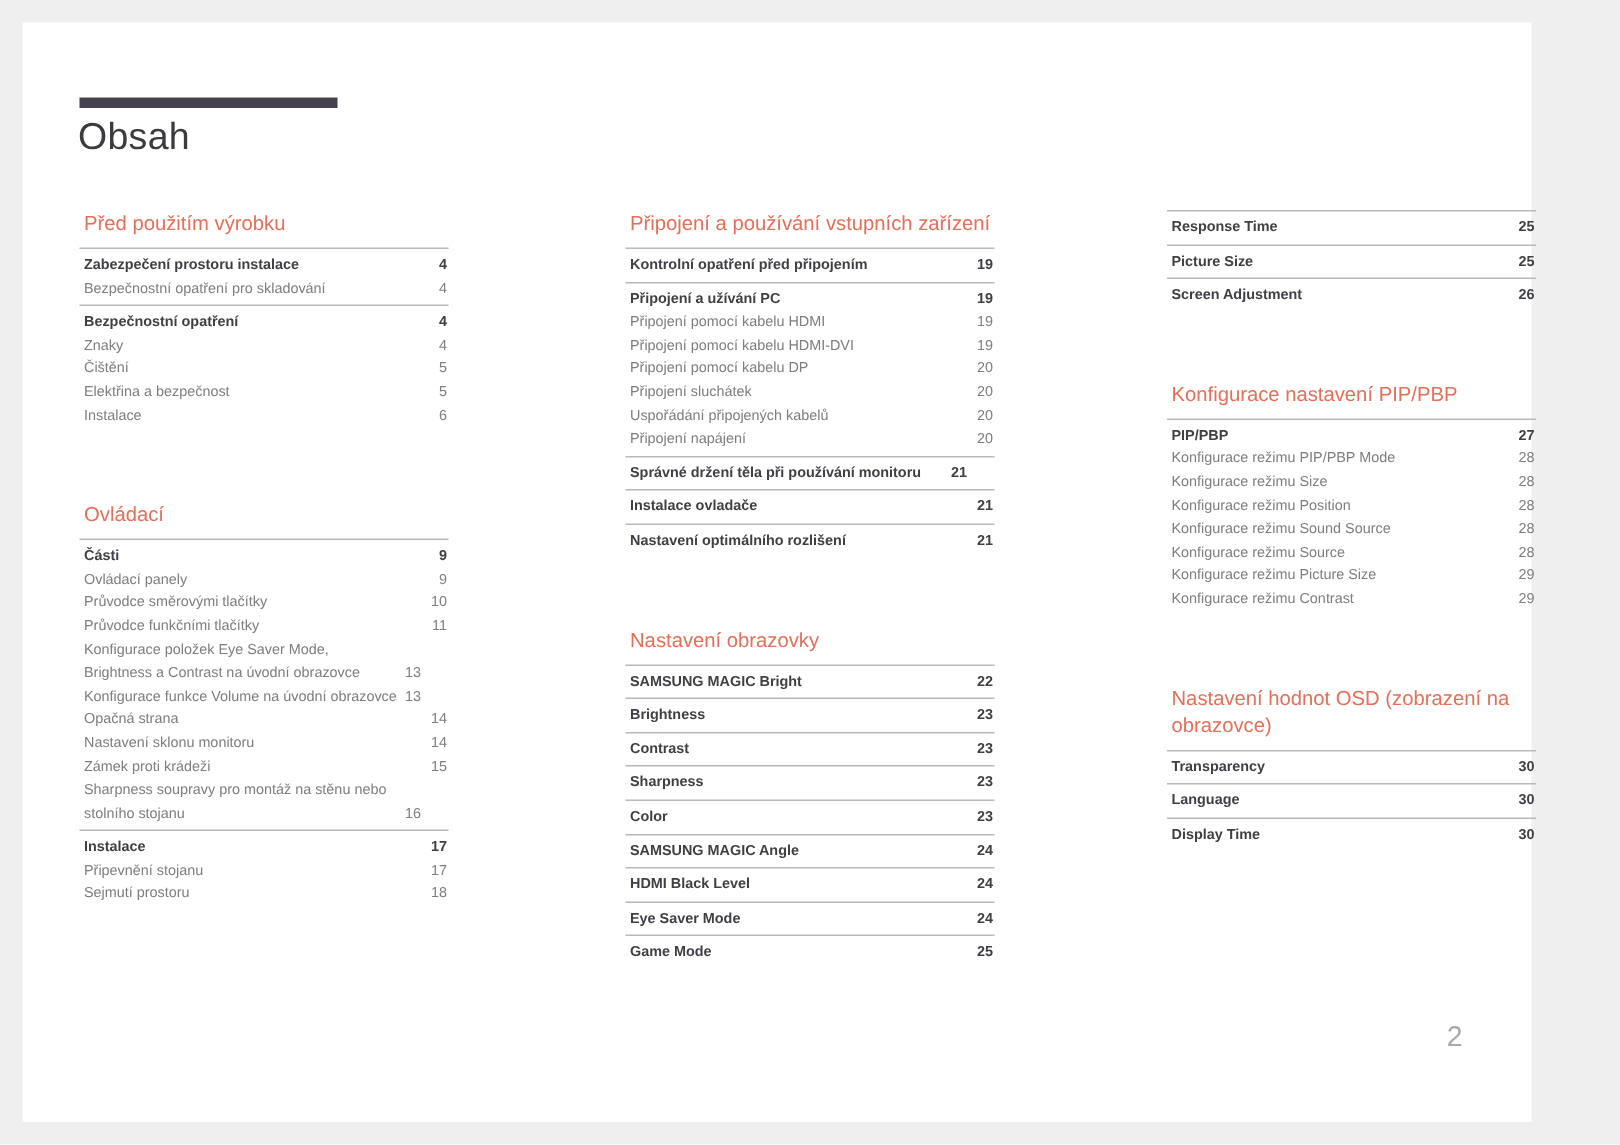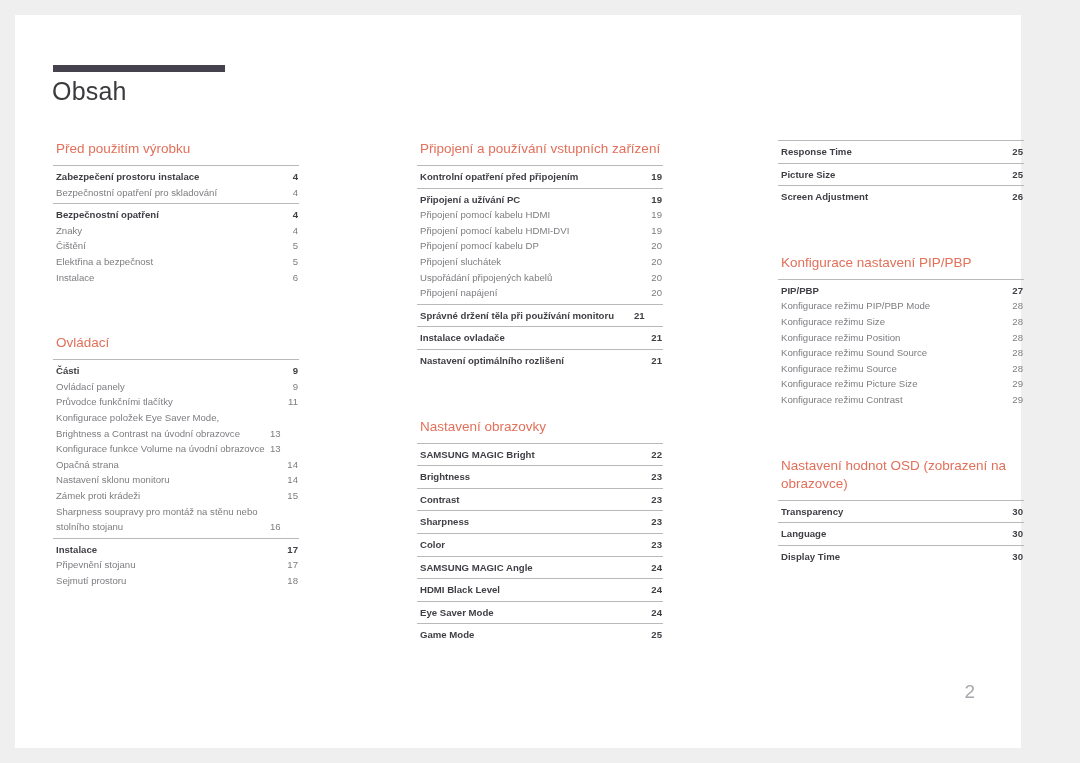--- a/index.html
+++ b/index.html
@@ -174,20 +174,25 @@
               <span class="label">Části</span>
               <span class="dots"></span>
               <span class="pg">9</span>
             </div>
             <div class="entry sub">
               <span class="label">Ovládací panely</span>
               <span class="dots"></span>
               <span class="pg">9</span>
             </div>
             <div class="entry sub">
+              <span class="label">Průvodce směrovými tlačítky</span>
+              <span class="dots"></span>
+              <span class="pg">10</span>
+            </div>
+            <div class="entry sub">
               <span class="label">Průvodce funkčními tlačítky</span>
               <span class="dots"></span>
               <span class="pg">11</span>
             </div>
             <div class="entry sub multiline">
               <span class="label two-line" style="flex: 1 1 auto; max-width: 210px;">Konfigurace položek Eye Saver Mode, Brightness a Contrast na úvodní obrazovce</span>
               <span class="pg">13</span>
             </div>
             <div class="entry sub multiline">
               <span class="label two-line" style="flex: 1 1 auto; max-width: 210px;">Konfigurace funkce Volume na úvodní obrazovce</span>

